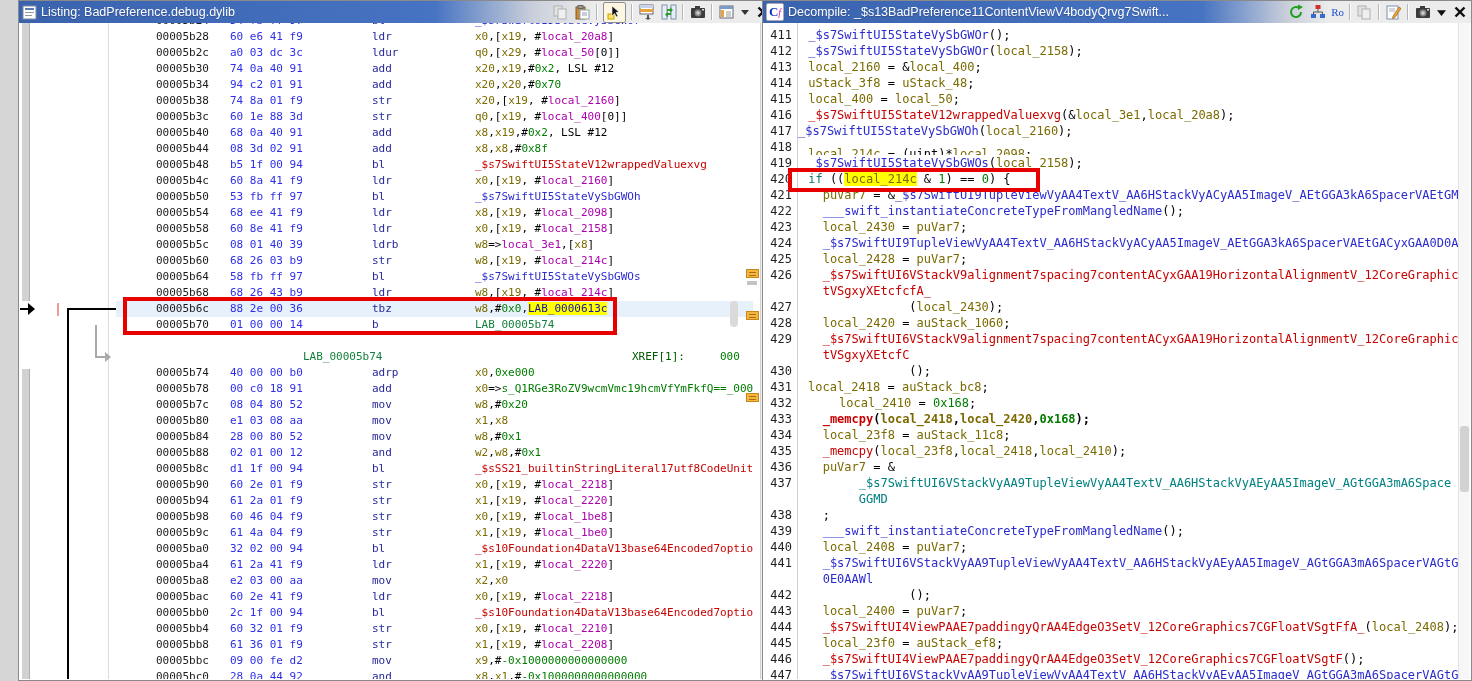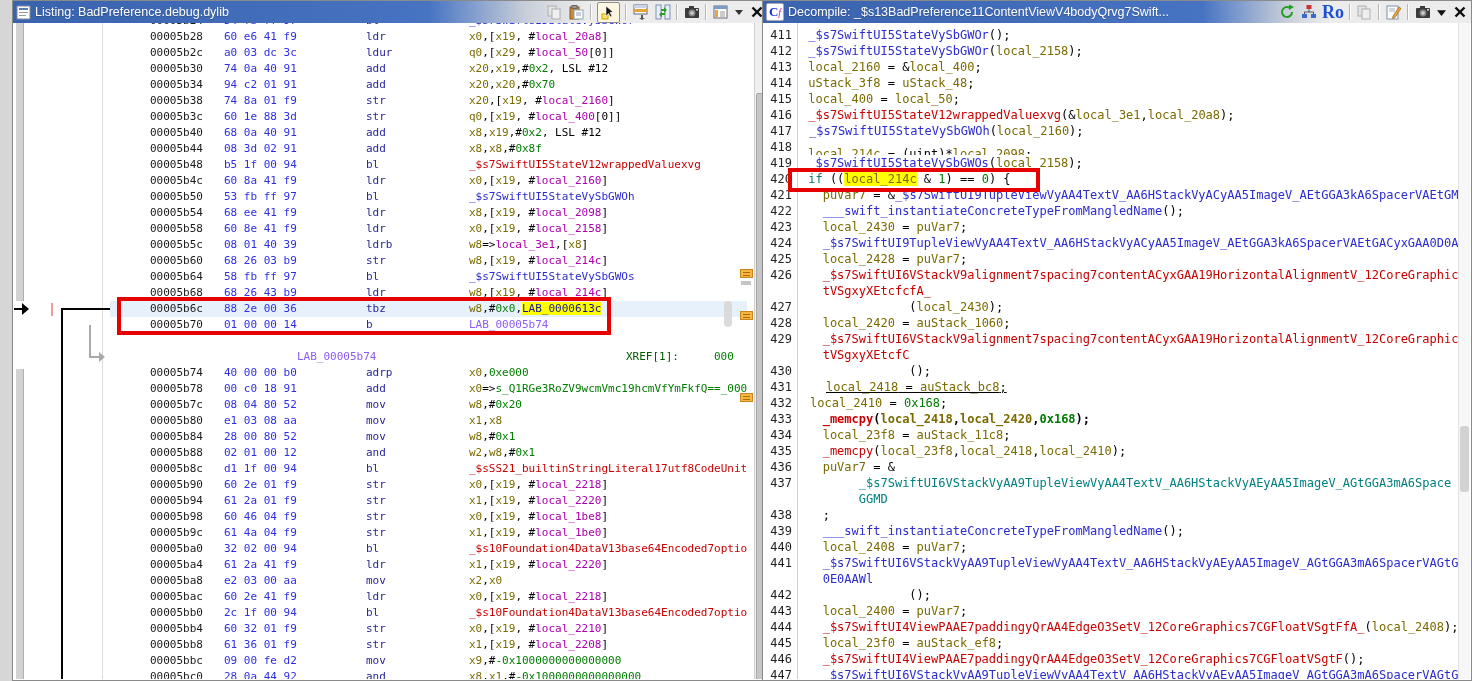--- a/index.html
+++ b/index.html
@@ -1,53 +1,53 @@
 <!DOCTYPE html>
 <html><head>
 <meta charset="utf-8">
 <style>
   html,body{margin:0;padding:0;}
   body{width:1472px;height:681px;overflow:hidden;background:#d6d6d6;position:relative;
        font-family:"Liberation Sans",sans-serif;}
   .panel{position:absolute;top:0;height:681px;background:#fff;border:1px solid #8a8a8a;box-sizing:border-box;}
-  #panel-left{left:12px;width:757px;}
+  #panel-left{left:18px;width:757px;}
   #panel-right{left:762px;width:710px;}
   
   .titlebar{position:absolute;left:0;top:0;right:0;height:22px;
     background:linear-gradient(to right,#3a63ae 0%,#4673c2 55%,#c9cfda 68%,#ececec 76%,#ececec 100%);
     display:flex;align-items:center;color:#fff;font-size:12.5px;white-space:nowrap;overflow:hidden;}
   #panel-right .titlebar{background:linear-gradient(to right,#3a63ae 0%,#4673c2 62%,#c9cfda 74%,#ececec 80%);}
   .title-text{margin-left:4px;font-weight:500;text-shadow:0 1px 1px rgba(0,0,0,.25);}
   .tb-icons{position:absolute;right:3px;top:0;height:22px;display:flex;align-items:center;gap:5px;}
   .tb-sep{width:1px;height:16px;background:#b5b5b5;border-right:1px solid #fff;}
   .icon{width:17px;height:17px;display:inline-flex;align-items:center;justify-content:center;}
   .icon svg{display:block;}
   .sel-btn{border:1px solid #8f8f8f;background:#fdf6e0;border-radius:2px;width:21px;height:19px;}
-  .ro-label{color:#1d4fd0;font-weight:bold;font-size:18px;font-family:"Liberation Serif",serif;}
+  .ro-label{color:#1d4fd0;font-weight:normal;font-size:11px;font-family:"Liberation Serif",serif;}
   .title-icon{width:15px;height:15px;margin-left:3px;flex:none;}
   .cf-badge{background:#fff;border:1px solid #aab;border-radius:2px;width:16px;height:16px;margin-left:3px;
     display:inline-flex;align-items:baseline;justify-content:center;font-family:"Liberation Serif",serif;flex:none;}
   .cf-badge b{color:#1531c8;font-size:13px;line-height:15px;}
   .cf-badge i{color:#d217a6;font-size:10px;line-height:13px;font-style:italic;}
   
   .body-area{position:absolute;left:1px;right:1px;top:22px;bottom:1px;background:#fff;overflow:hidden;}
   #listing-rows{position:absolute;left:96px;top:0;width:637px;bottom:0;overflow:hidden;}
   .lrow{position:relative;height:16px;line-height:16px;white-space:pre;
         font-family:"DejaVu Sans Mono",monospace;font-size:11px;}
   .partial-top{margin-top:-10px;}
   .lrow.cur{background:#e7f1fc;}
   .c-addr{display:inline-block;width:74px;margin-left:40px;color:#1a1a1a;}
   .c-bytes{display:inline-block;width:142px;color:#2e2ee8;}
   .c-mn{display:inline-block;width:103px;color:#26269a;}
   .lr-lab{position:absolute;left:187px;}
   .lr-xref{position:absolute;left:516px;}
   .lr-xrefv{position:absolute;left:604px;}
   
   .tk-p{color:#000}.tk-r{color:#7a6a00}.tk-n{color:#007c00}.tk-l{color:#ad00ad}
-  .tk-f{color:#2b2bd0}.tk-e{color:#c80000}.tk-b{color:#8b5cf6}.tk-s{color:#007c00}
+  .tk-f{color:#2b2bd0}.tk-e{color:#c80000}.tk-b{color:#15803d}.tk-s{color:#007c00}
   .tk-k{color:#0f766e}.tk-v{color:#7a6a00}.tk-t{color:#008080}
   .tk-hb{background:#ffff00;color:#14149c}.tk-hv{background:#ffff00;color:#7a6a00}
   .tk-xr{color:#005a00}
   
   .ovstrip{position:absolute;left:2px;width:7px;background:#d2d2d2;border-right:1px solid #b0b0b0;}
   .vline-margin{position:absolute;left:88px;top:0;bottom:0;width:1px;background:#dcdcdc;}
   .arrow{position:absolute;background:#000;}
   .arrow.gray{background:#a9a9a9;}
   .tri{position:absolute;width:0;height:0;}
   .lst-scroll{position:absolute;right:0;top:0;bottom:0;width:12px;background:#efefef;border-left:1px solid #d0d0d0;}
@@ -313,21 +313,21 @@
         <div class="dline">
           <span class="dno">415</span>
           <span class="dcode" style="padding-left: 11.2246px;"><span class="tk-v">local_400</span><span class="tk-p"> = </span><span class="tk-v">local_50</span><span class="tk-p">;</span></span>
         </div>
         <div class="dline">
           <span class="dno">416</span>
           <span class="dcode" style="padding-left: 11.2246px;"><span class="tk-e">_$s7SwiftUI5StateV12wrappedValuexvg</span><span class="tk-p">(&amp;</span><span class="tk-v">local_3e1</span><span class="tk-p">,</span><span class="tk-v">local_20a8</span><span class="tk-p">);</span></span>
         </div>
         <div class="dline">
           <span class="dno">417</span>
-          <span class="dcode" style="padding-left: 12px;"><span class="tk-f">_$s7SwiftUI5StateVySbGWOh</span><span class="tk-p">(</span><span class="tk-v">local_2160</span><span class="tk-p">);</span></span>
+          <span class="dcode" style="padding-left: 1px;"><span class="tk-f">_$s7SwiftUI5StateVySbGWOh</span><span class="tk-p">(</span><span class="tk-v">local_2160</span><span class="tk-p">);</span></span>
         </div>
         <div class="dline">
           <span class="dno">418</span>
           <span class="dcode" style="padding-left: 11.2246px; margin-top: 7px;"><span class="tk-v">local_214c</span><span class="tk-p"> = (uint)*</span><span class="tk-v">local_2098</span><span class="tk-p">;</span></span>
         </div>
         <div class="dline">
           <span class="dno">419</span>
           <span class="dcode" style="padding-left: 11.2246px;"><span class="tk-f">_$s7SwiftUI5StateVySbGWOs</span><span class="tk-p">(</span><span class="tk-v">local_2158</span><span class="tk-p">);</span></span>
         </div>
         <div class="dline">
@@ -377,25 +377,25 @@
         <div class="dline">
           <span class="dno"></span>
           <span class="dcode" style="padding-left: 25.6738px;"><span class="tk-e">tVSgxyXEtcfC</span></span>
         </div>
         <div class="dline">
           <span class="dno">430</span>
           <span class="dcode" style="padding-left: 112.369px;"><span class="tk-p">();</span></span>
         </div>
         <div class="dline">
           <span class="dno">431</span>
-          <span class="dcode" style="padding-left: 29px; text-decoration: underline;"><span class="tk-v">local_2418</span><span class="tk-p"> = </span><span class="tk-v">auStack_bc8</span><span class="tk-p">;</span></span>
+          <span class="dcode" style="padding-left: 11px;"><span class="tk-v">local_2418</span><span class="tk-p"> = </span><span class="tk-v">auStack_bc8</span><span class="tk-p">;</span></span>
         </div>
         <div class="dline">
           <span class="dno">432</span>
-          <span class="dcode" style="padding-left: 13px;"><span class="tk-v">local_2410</span><span class="tk-p"> = </span><span class="tk-n">0x168</span><span class="tk-p">;</span></span>
+          <span class="dcode" style="padding-left: 42px;"><span class="tk-v">local_2410</span><span class="tk-p"> = </span><span class="tk-n">0x168</span><span class="tk-p">;</span></span>
         </div>
         <div class="dline">
           <span class="dno">433</span>
           <span class="dcode" style="padding-left: 25.6738px; font-weight: bold;"><span class="tk-e">_memcpy</span><span class="tk-p">(</span><span class="tk-v">local_2418</span><span class="tk-p">,</span><span class="tk-v">local_2420</span><span class="tk-p">,</span><span class="tk-n">0x168</span><span class="tk-p">);</span></span>
         </div>
         <div class="dline">
           <span class="dno">434</span>
           <span class="dcode" style="padding-left: 25.6738px;"><span class="tk-v">local_23f8</span><span class="tk-p"> = </span><span class="tk-v">auStack_11c8</span><span class="tk-p">;</span></span>
         </div>
         <div class="dline">

